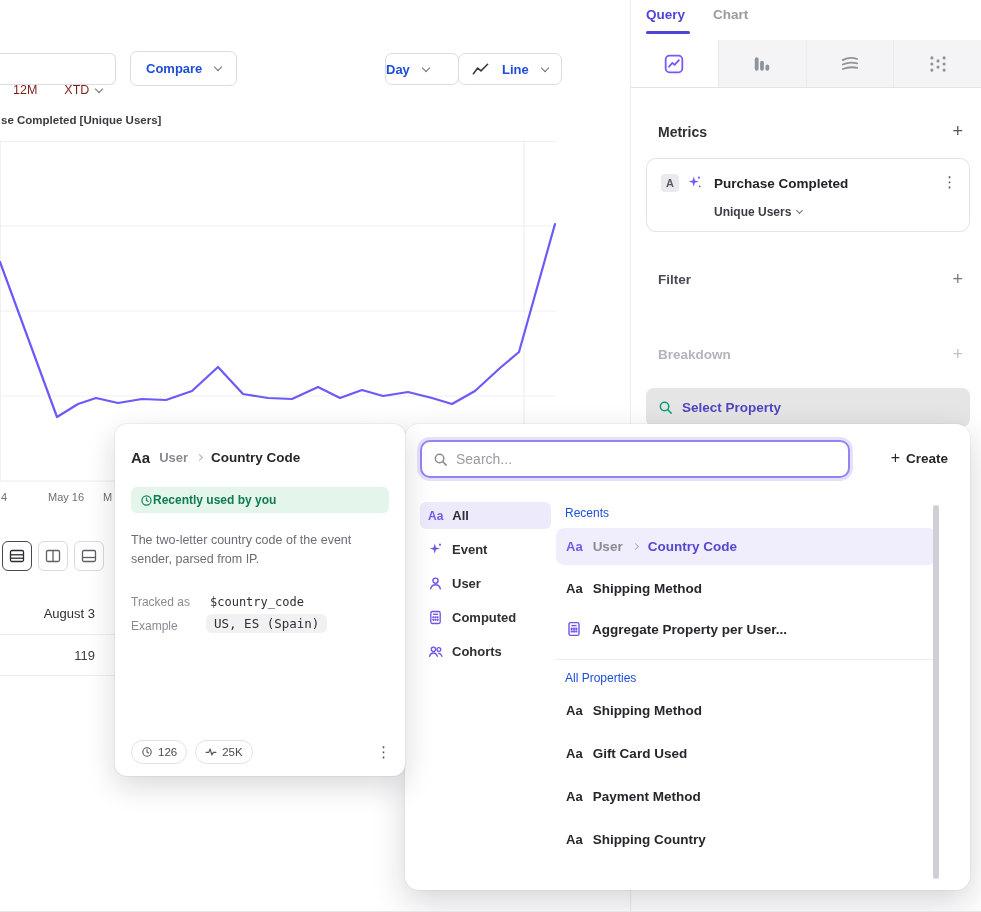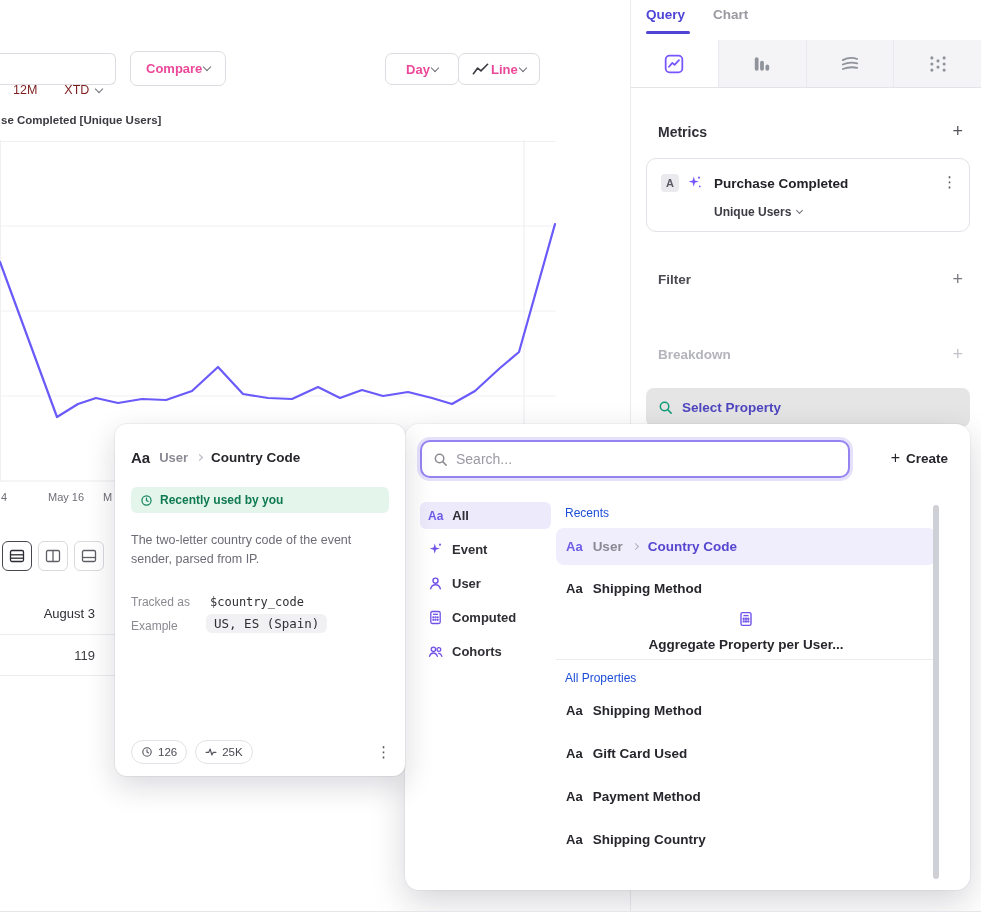--- a/index.html
+++ b/index.html
@@ -10,21 +10,21 @@
 
   
   .chev { display:inline-block; width:6px; height:6px; border-right:1.5px solid #6f6f78; border-bottom:1.5px solid #6f6f78; transform:rotate(45deg); margin-top:-3px; }
   .chev.sm { width:5px; height:5px; border-width:1.3px; }
   .chevr { display:inline-block; width:5px; height:5px; border-right:1.4px solid #b2b2bb; border-bottom:1.4px solid #b2b2bb; transform:rotate(-45deg); }
 
   
   .seg { left:0; top:53px; height:32px; display:flex; border:1px solid #dcdce2; border-left:none; border-radius:0 6px 6px 0; background:#fff; }
   .seg .seg-item { display:flex; align-items:center; justify-content:center; gap:7px; padding:0 13px; font-size:12.5px; color:#7f1d1d;margin-top:36px; }
   .seg .seg-item + .seg-item { border-left:1px solid #dcdce2; }
-  .btn { display:flex; align-items:center; gap:2px; border:1px solid #dcdce2; border-radius:7px; background:#fff; font-size:13px; font-weight:700; color:#ec4899; justify-content:center; }
+  .btn { display:flex; align-items:center; gap:13px; border:1px solid #dcdce2; border-radius:7px; background:#fff; font-size:13px; font-weight:700; color:#1d4ed8; }
   .btn-compare { left:130px; top:51px; height:35px; padding:0 15px; }
   .btn-day { left:385px; top:53px; height:32px; width:74px; }
   .btn-line { left:458px; top:53px; height:32px; padding:0 13px; }
   .btn-line svg { width:17px; height:17px; color:#3a3a40; }
 
   .series-label { left:1px; top:114px; font-size:11.5px; font-weight:700; color:#3a3a40; white-space:nowrap; }
 
   .chart-svg { left:0; top:140px; }
   .xtick { top:491px; font-size:11px; color:#6e6e76; }
 
@@ -64,21 +64,21 @@
   .select-prop svg { width:15px; height:15px; color:#0d9c78; }
   .select-prop span { font-size:13.5px; font-weight:700; color:#4f46c0; }
 
   
   .prop-card { left:115px; top:424px; width:290px; height:352px; background:#fff; border-radius:12px;
                box-shadow:0 10px 30px rgba(20,20,43,.16), 0 0 0 1px rgba(20,20,43,.05); z-index:7; }
   .pc-head { left:16px; top:25px; display:flex; align-items:center; gap:9px; }
   .pc-aa { font-size:15px; font-weight:700; color:#26262c; }
   .pc-parent { font-size:13px; font-weight:600; color:#8a8a92; }
   .pc-title { font-size:13.5px; font-weight:700; color:#26262c; }
-  .pc-badge { left:16px; right:16px; top:63px; height:26px; background:#e4f5ec; border-radius:6px; display:flex; align-items:center; gap:7px; padding:0 9px; }
+  .pc-badge { left:16px; right:16px; top:63px; height:26px; background:#e4f5ec; border-radius:6px; display:flex; align-items:center; padding:0 9px; }
   .pc-badge svg { width:13px; height:13px; color:#12835a; }
   .pc-badge span { font-size:12px; font-weight:600; color:#107a52; }
   .pc-desc { left:16px; top:107px; width:250px; font-size:12.5px; line-height:1.5; color:#6c6c76; }
   .pc-row-label { font-size:12px; color:#8a8a92; }
   .pc-mono { font-family:"DejaVu Sans Mono", monospace; font-size:12px; color:#2f2f35; }
   .pc-pill { background:#f1f1f3; border-radius:6px; padding:2px 8px; font-family:"DejaVu Sans Mono", monospace; font-size:12.5px; color:#2f2f35; }
   .pc-footer { left:16px; right:14px; bottom:12px; display:flex; align-items:center; gap:8px; }
   .stat-chip { display:flex; align-items:center; gap:5px; height:24px; padding:0 9px; border:1px solid #e2e2e8; border-radius:13px; font-size:11.5px; color:#4a4a52; }
   .stat-chip svg { width:12px; height:12px; color:#55555e; }
   .pc-kebab { margin-left:auto; font-size:15px; color:#55555e; }
@@ -103,21 +103,21 @@
   .plist { left:151px; top:78px; right:34px; }
   .plist-header { font-size:12px; color:#1d4ed8; margin:4px 0 8px 9px; }
   .prow { display:flex; align-items:center; gap:10px; padding:0 10px; border-radius:8px; font-size:13.5px; }
   .prow .glyph { font-size:13px; font-weight:700; color:#26262c; }
   .prow .label { font-weight:600; color:#26262c; }
   .prow.active { background:#f0edfd; height:37px; }
   .prow.active .glyph { color:#6c5ce7; }
   .prow.active .parent { font-weight:600; color:#8a8a92; }
   .prow.active .label { color:#5546cf; font-weight:700; }
   .prow.h34 { height:34px; margin-top:6px; }
-  .prow.h36 { height:36px; margin-top:6px;flex-direction:column; }
+  .prow.h36 { height:36px; margin-top:6px; }
   .prow.h43 { height:43px; }
   .prow svg { width:16px; height:16px; color:#7152e8; flex:none; }
   .plist-divider { height:1px; background:#ececf0; margin:12px 0 11px 0; }
   .scroll-thumb { left:528px; top:81px; width:6px; height:374px; background:#ced0d6; border-radius:3px; }
 </style>
 </head>
 <body>
 
 <div class="screen">
 

